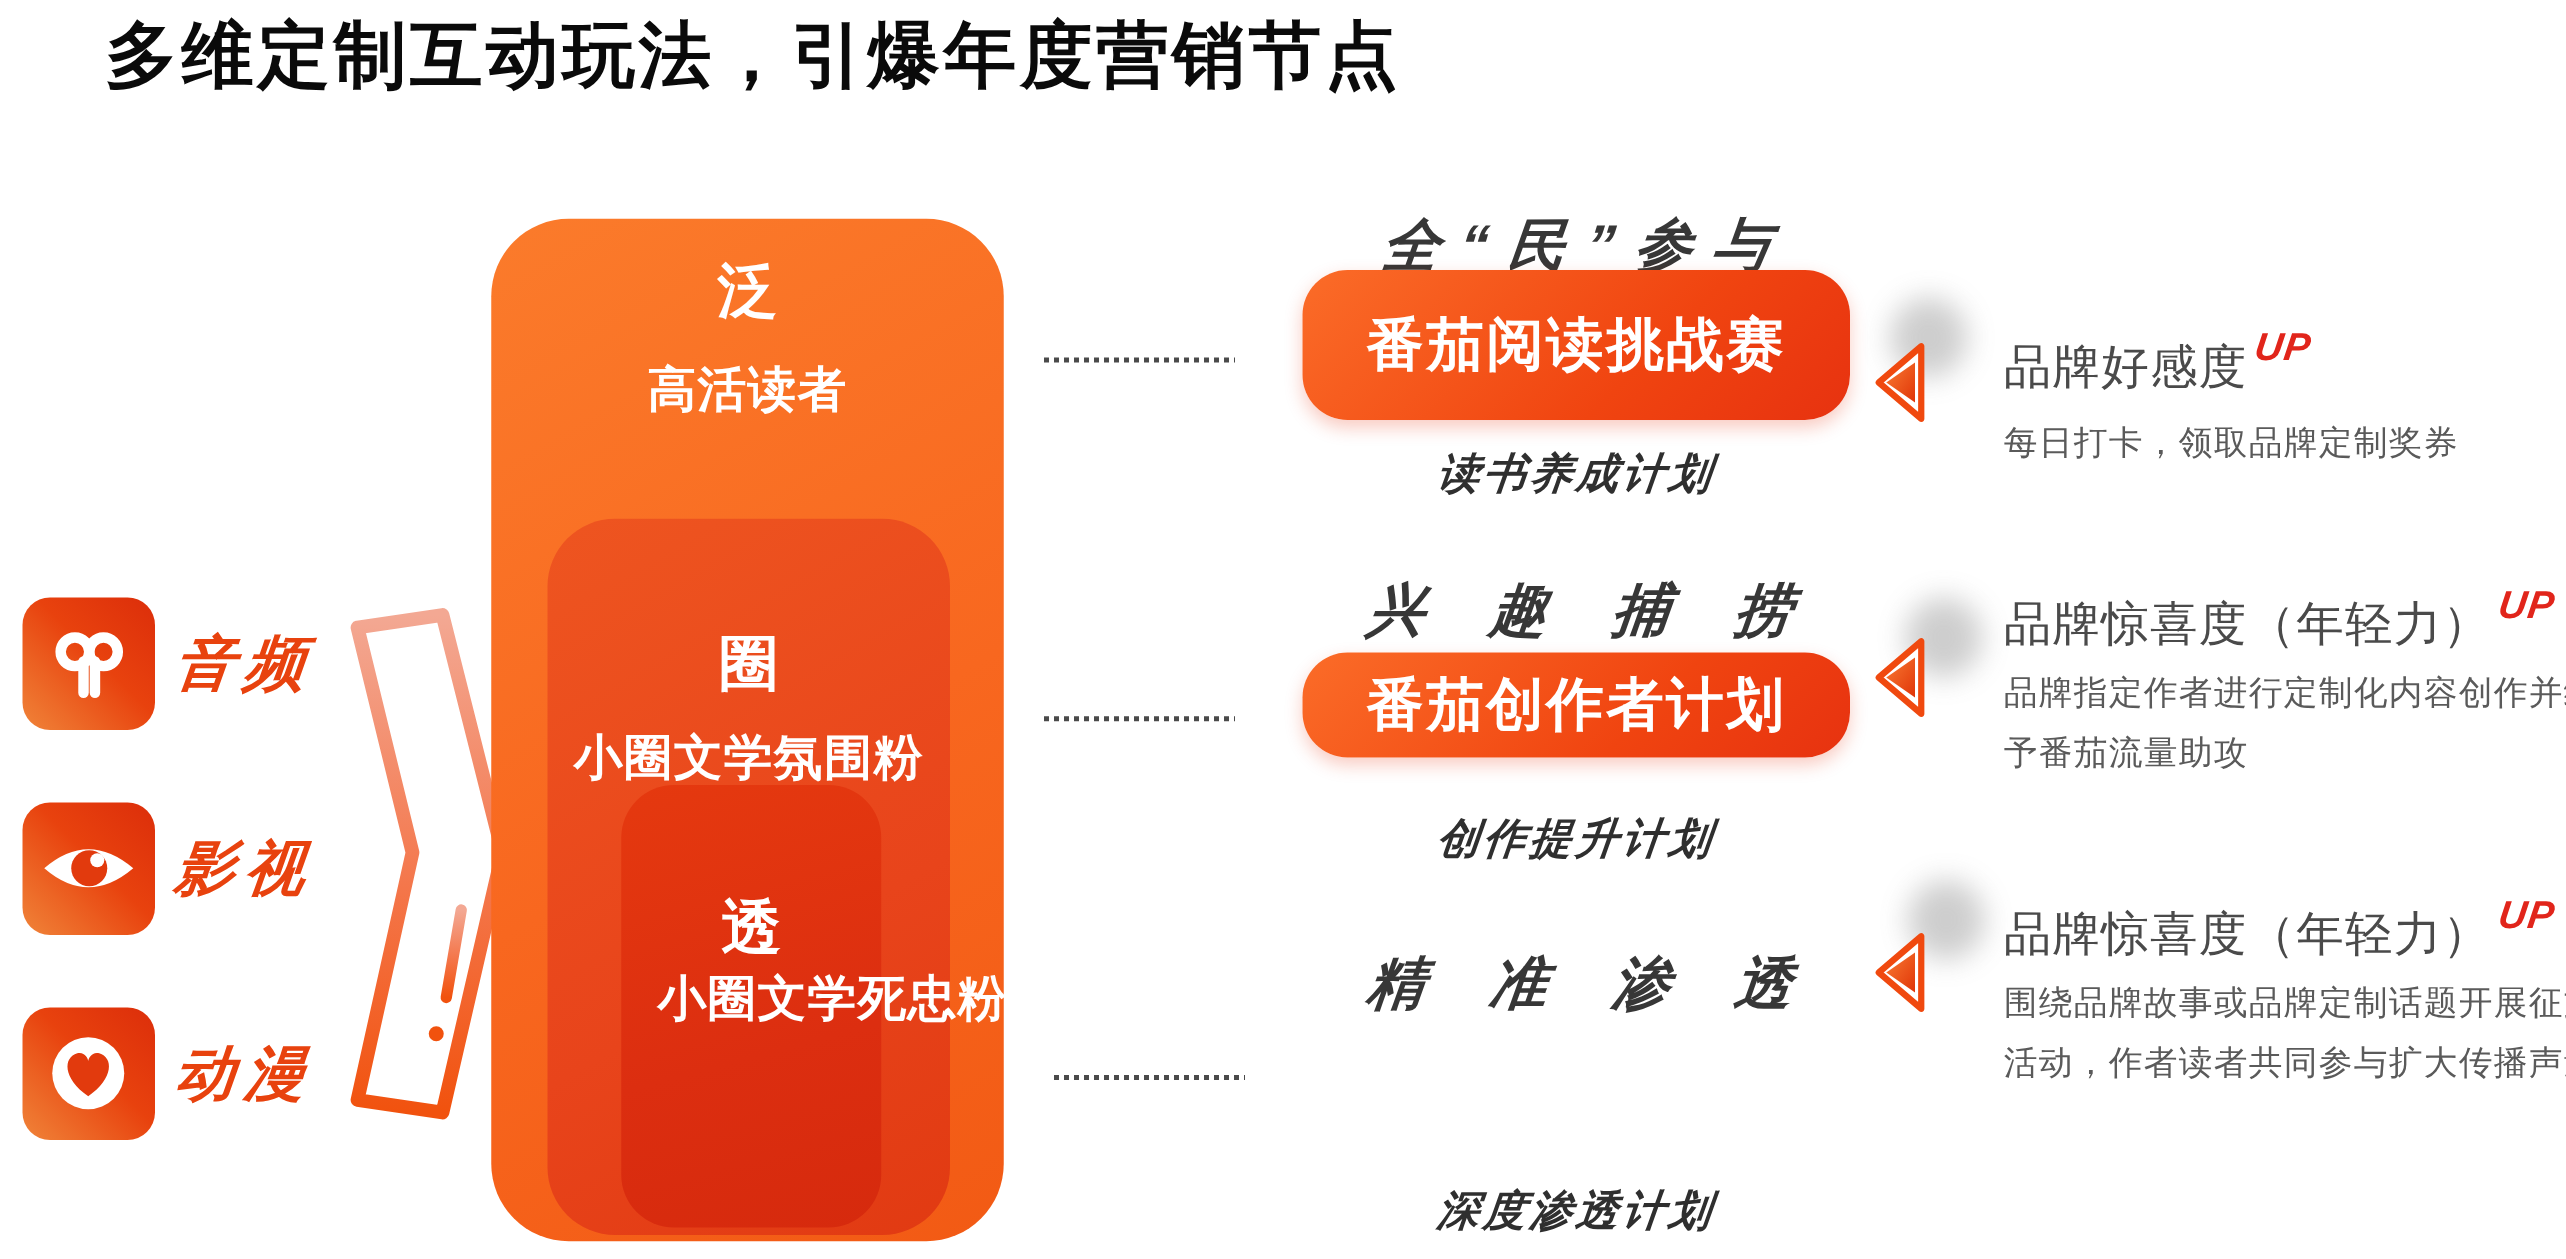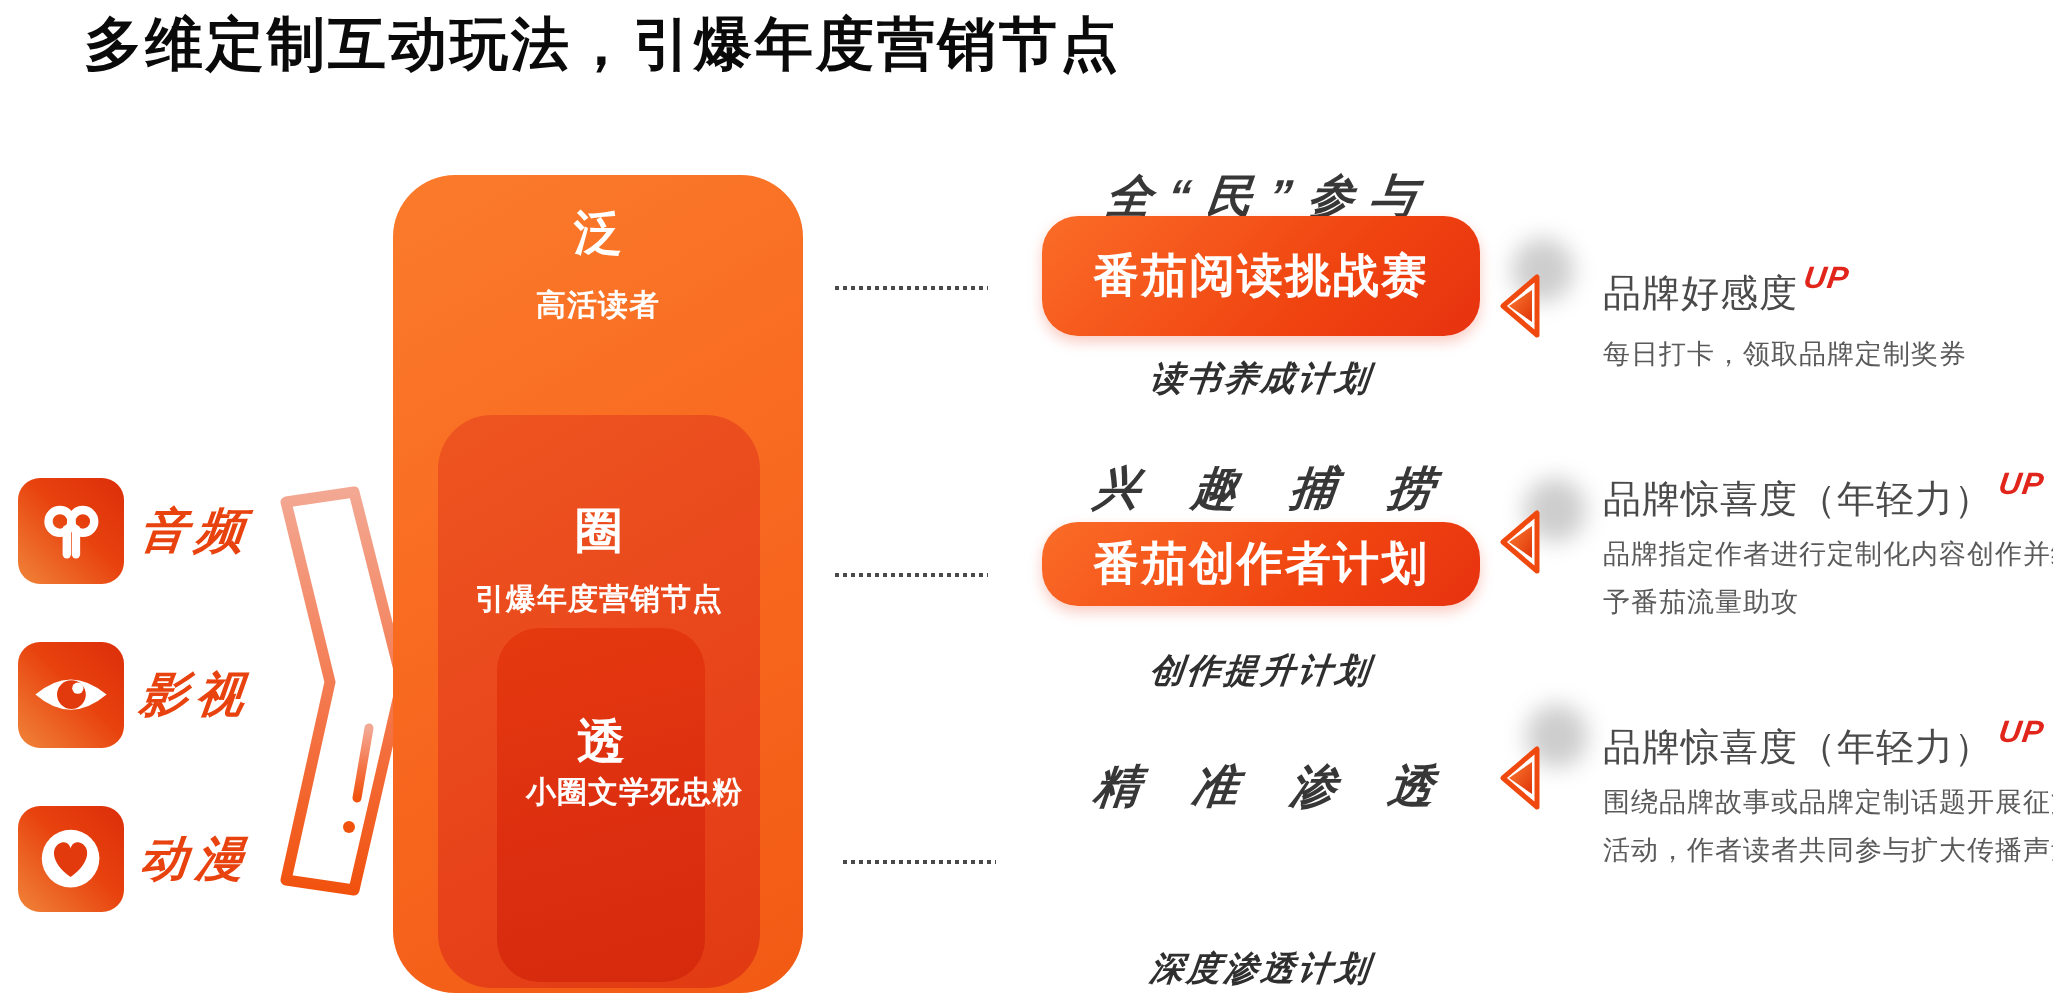--- a/index.html
+++ b/index.html
@@ -25,21 +25,21 @@
 
   
   .funnel-layer { position:absolute; }
   .funnel-outer  { left:393px; top:175px; width:410px; height:818px; border-radius:62px;
     background:linear-gradient(150deg,#FB7B2B 0%,#F8671F 55%,#F25A14 100%); }
   .funnel-middle { left:438px; top:415px; width:322px; height:573px; border-radius:54px;
     background:linear-gradient(150deg,#EE5520 0%,#E8441B 60%,#E13A12 100%); }
   .funnel-inner  { left:497px; top:628px; width:208px; height:354px; border-radius:42px;
     background:linear-gradient(165deg,#E5390F 0%,#DC2E10 60%,#D62A0D 100%); }
   .tier { position:absolute; width:100%; text-align:center; color:#fff; font-size:48px; font-weight:900; }
-  .audience { position:absolute; width:100%; text-align:center; color:#fff; font-size:30px; font-weight:900;
+  .audience { position:absolute; width:100%; text-align:center; color:#fff; font-size:39px; font-weight:900;
     letter-spacing:1px; white-space:nowrap; }
   .funnel-outer  .tier { top:26px; }  .funnel-outer  .audience { top:110px; }
   .funnel-middle .tier { top:84px; }  .funnel-middle .audience { top:164px; }
   .funnel-inner  .tier { top:82px; }  .funnel-inner  .audience { top:144px;margin-left:29px; }
 
   
   .connector { position:absolute; height:4px;
     background:repeating-linear-gradient(90deg,#4a4a4a 0 4px,transparent 4px 8px); }
   .cn1 { left:835px; top:286px; width:153px; }
   .cn2 { left:835px; top:573px; width:153px; }
@@ -135,21 +135,21 @@
     <line x1="97" y1="242" x2="85" y2="312" stroke="url(#chevGrad)" stroke-width="9" stroke-linecap="round"></line>
     <circle cx="77" cy="341" r="6" fill="#F1520E"></circle>
   </svg>
 
   <div class="funnel-layer funnel-outer">
     <div class="tier">泛</div>
     <div class="audience">高活读者</div>
   </div>
   <div class="funnel-layer funnel-middle">
     <div class="tier">圈</div>
-    <div class="audience">引爆年度营销节点</div>
+    <div class="audience">小圈文学氛围粉</div>
   </div>
   <div class="funnel-layer funnel-inner">
     <div class="tier">透</div>
     <div class="audience">小圈文学死忠粉</div>
   </div>
 
   <div class="connector cn1"></div>
   <div class="connector cn2"></div>
   <div class="connector cn3"></div>
 

